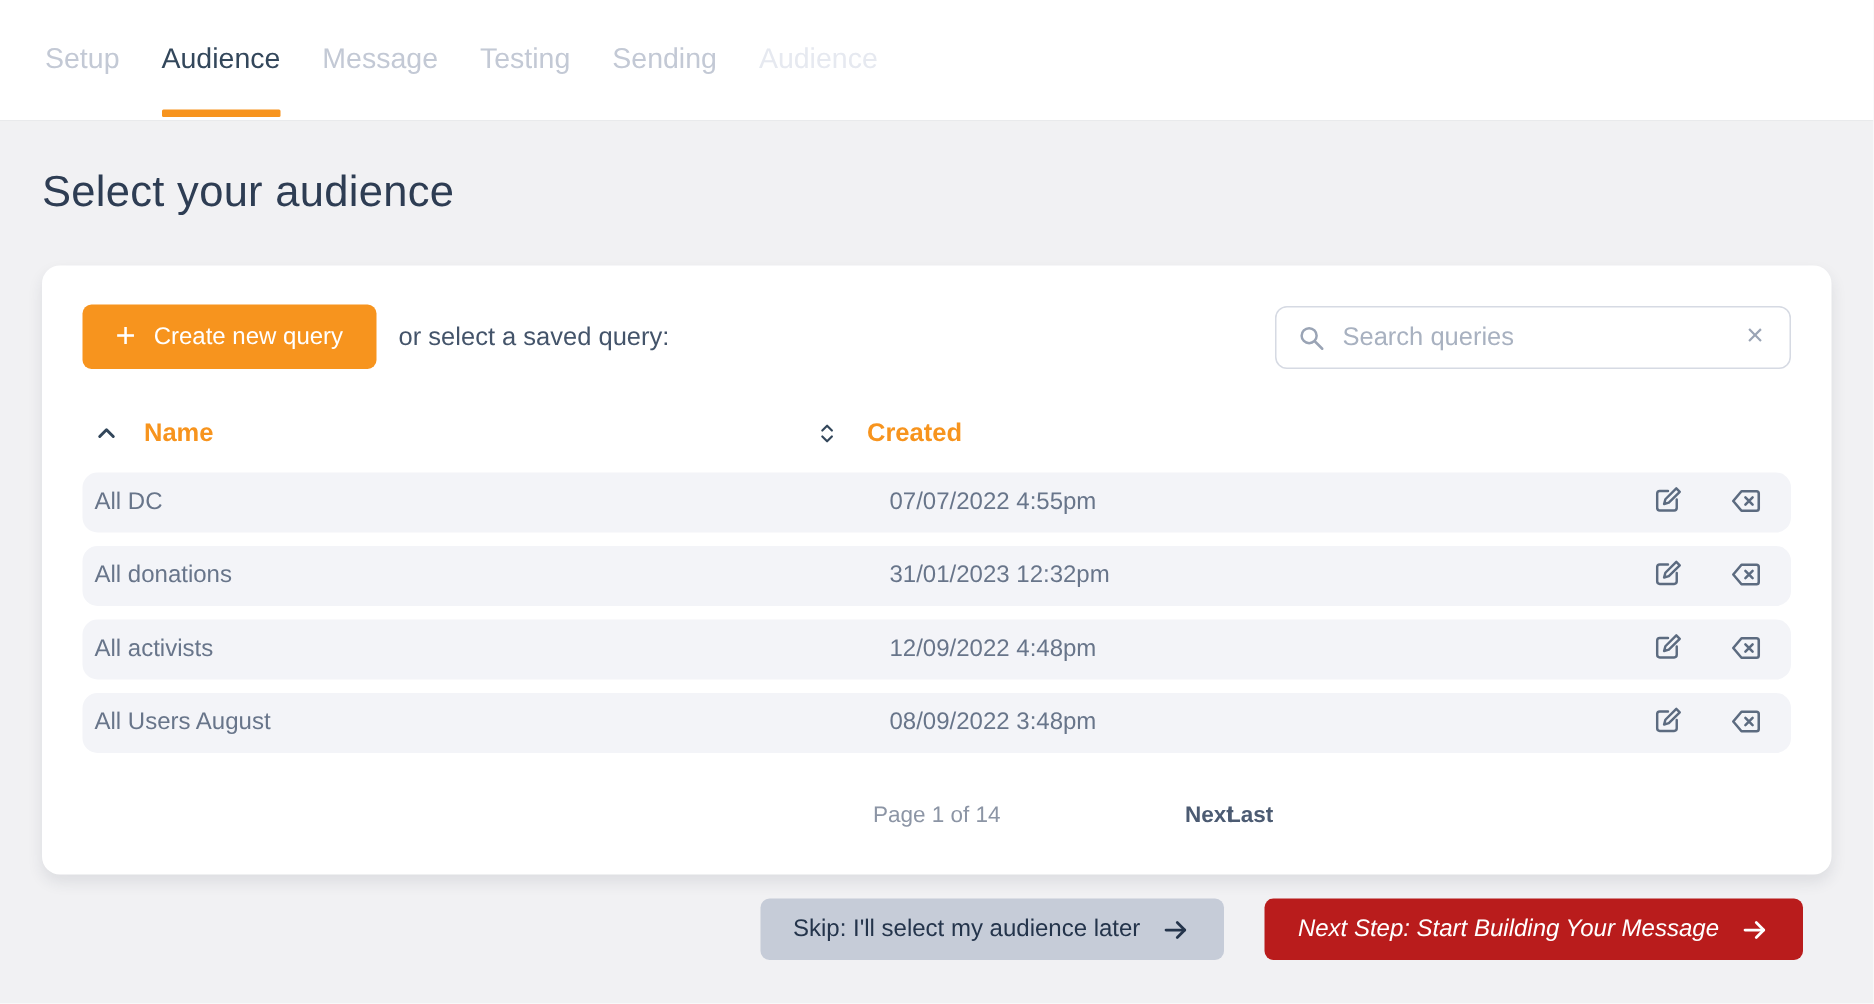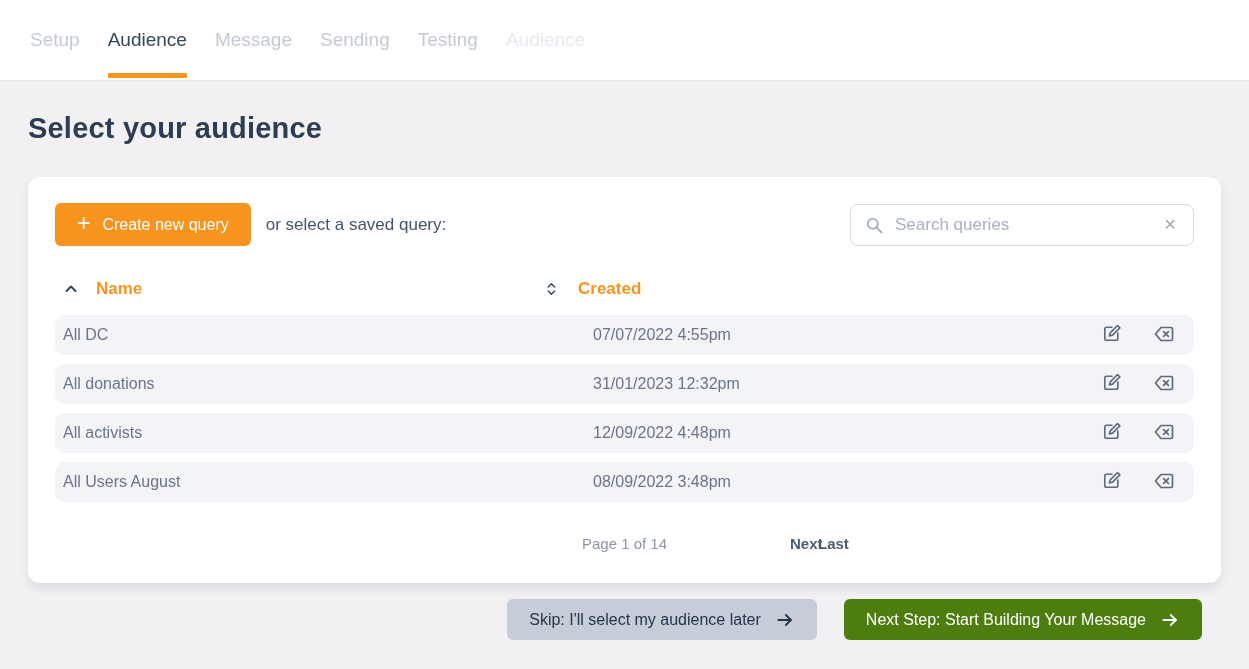--- a/index.html
+++ b/index.html
@@ -39,21 +39,21 @@
     bottom: 2px;
     height: 5px;
     background: #F7941E;
     border-radius: 1px;
   }
   .tab.disabled { color: #E6E9F0; }
 
   
   .page-title {
     font-size: 29px;
-    font-weight: bold;
+    font-weight: normal;
     color: #2E3D53;
     margin: 31px 0 0 28px;
     letter-spacing: 0.2px;
   }
 
   
   .card {
     position: absolute;
     left: 28px;
     top: 177px;
@@ -192,43 +192,43 @@
     height: 41px;
     border: none;
     border-radius: 6px;
     padding: 0 22px;
     font-size: 16px;
     font-family: "Liberation Sans", sans-serif;
     cursor: pointer;
     white-space: nowrap;
   }
   .btn-skip { background: #C6CCD8; color: #24344B; }
-  .btn-nextstep { background: #4d7c0f; color: #FFFFFF; cursor: default; }
+  .btn-nextstep { background: #b91c1c; color: #FFFFFF; cursor: default; font-style: italic; }
   .arrow-ico { width: 20px; height: 20px; display: inline-flex; }
 </style>
 </head>
 <body>
 
 <div class="topbar">
   <div class="tabs">
     <div class="tab">
       <span>Setup</span>
     </div>
     <div class="tab active">
       <span>Audience</span>
       <span class="tab-underline"></span>
     </div>
     <div class="tab">
       <span>Message</span>
     </div>
     <div class="tab">
+      <span>Testing</span>
+    </div>
+    <div class="tab">
       <span>Sending</span>
-    </div>
-    <div class="tab">
-      <span>Testing</span>
     </div>
     <div class="tab disabled">
       <span>Audience</span>
     </div>
   </div>
 </div>
 
 <h1 class="page-title">Select your audience</h1>
 
 <div class="card">

